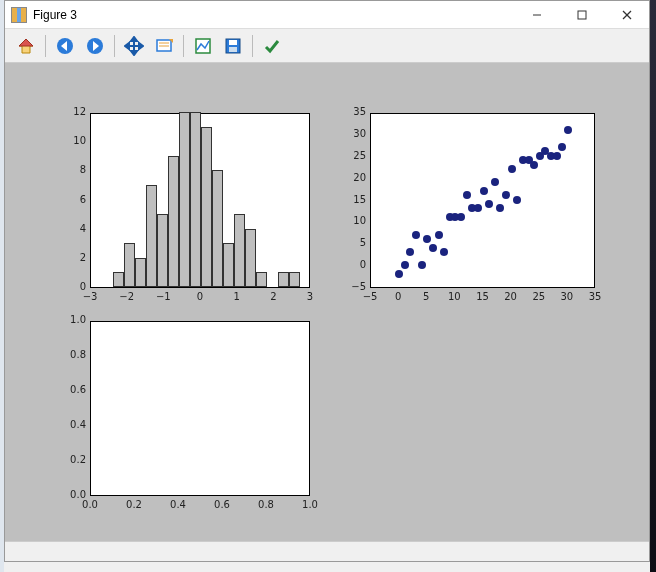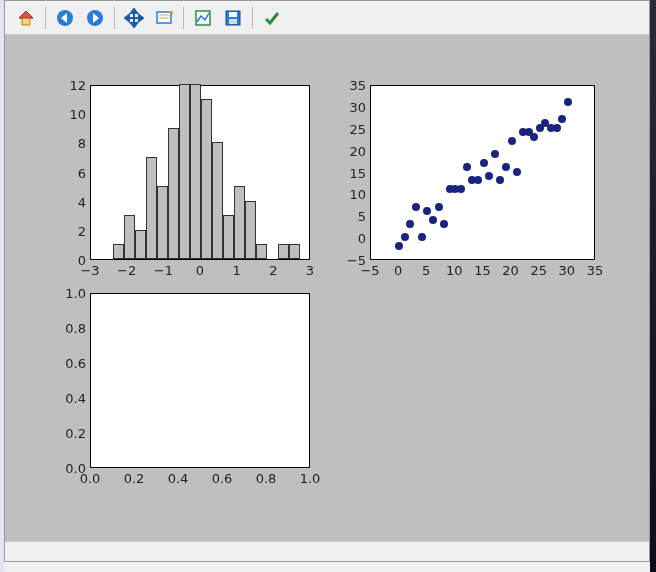--- a/index.html
+++ b/index.html
@@ -71,21 +71,21 @@
     border-top: 1px solid #ccc;
   }
   
   .subplot {
     position: absolute;
     background: #fff;
     border: 1px solid #000;
   }
   .axis-label {
     position: absolute;
-    font-size: 13px;
+    font-size: 10px;
     color: #222;
     font-family: "DejaVu Sans", Arial, sans-serif;
   }
   .ytick { text-align: right; }
   .xtick { text-align: center; transform: translateX(-50%); }
   
   .bar {
     position: absolute;
     bottom: 0;
     background: #bfbfbf;
@@ -115,20 +115,41 @@
   }
 </style>
 </head>
 <body>
 
 <div class="left-sliver"></div>
 <div class="desk-sliver"></div>
 
 <div class="window">
 
+  <div class="titlebar">
+    <div class="app-icon"></div>
+    <div class="title">Figure 3</div>
+    <div class="spacer"></div>
+    <div class="win-btn">
+      <svg width="10" height="10">
+          <line x1="1" y1="5" x2="9" y2="5" stroke="#333" stroke-width="1"></line>
+        </svg>
+    </div>
+    <div class="win-btn">
+      <svg width="10" height="10">
+          <rect x="1" y="1" width="8" height="8" fill="none" stroke="#333" stroke-width="1"></rect>
+        </svg>
+    </div>
+    <div class="win-btn close">
+      <svg width="10" height="10">
+          <line x1="1" y1="1" x2="9" y2="9" stroke="#333" stroke-width="1.2"></line>
+          <line x1="9" y1="1" x2="1" y2="9" stroke="#333" stroke-width="1.2"></line>
+        </svg>
+    </div>
+  </div>
 
   <div class="toolbar">
     <div class="tbtn" title="Home">
       <svg width="20" height="20">
           <polygon points="10,3 17,10 14,10 14,17 6,17 6,10 3,10" fill="#f7d27a" stroke="#b8860b"></polygon>
           <polygon points="10,3 17,10 3,10" fill="#d9534f" stroke="#a03020"></polygon>
         </svg>
     </div>
     <div class="sep"></div>
     <div class="tbtn" title="Back">

